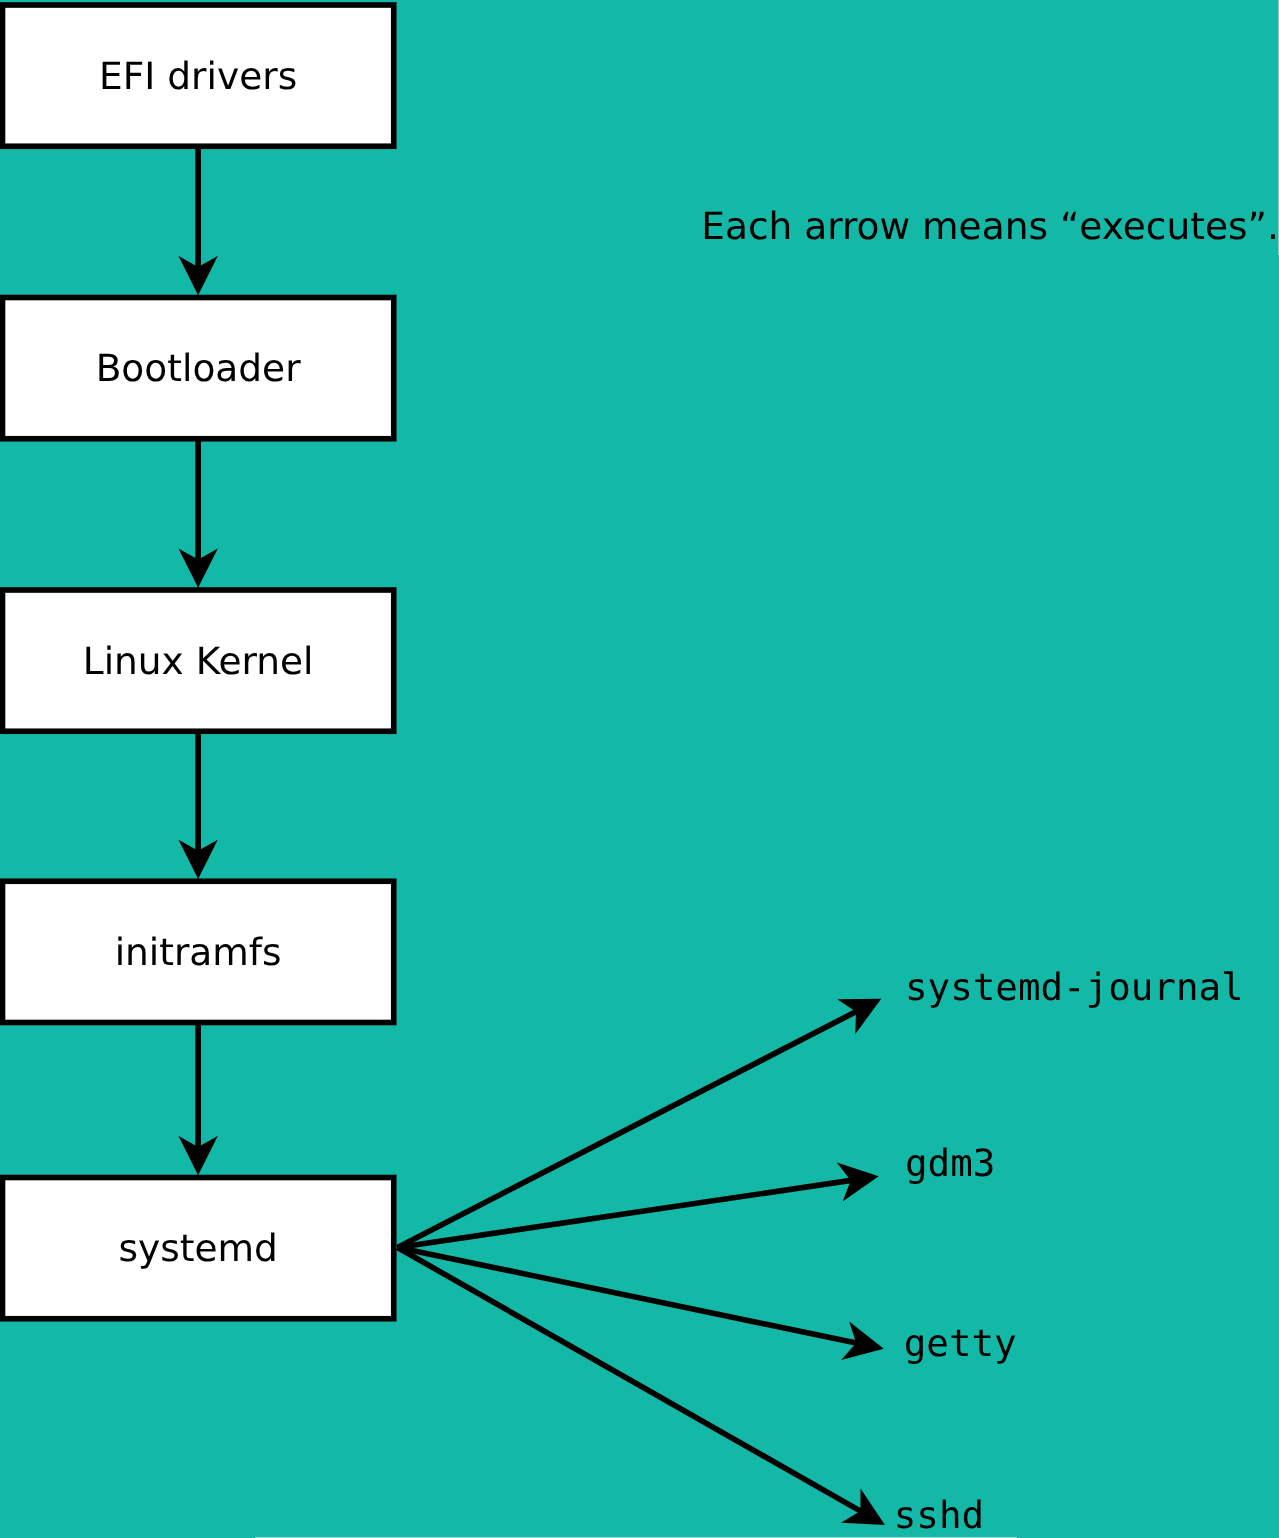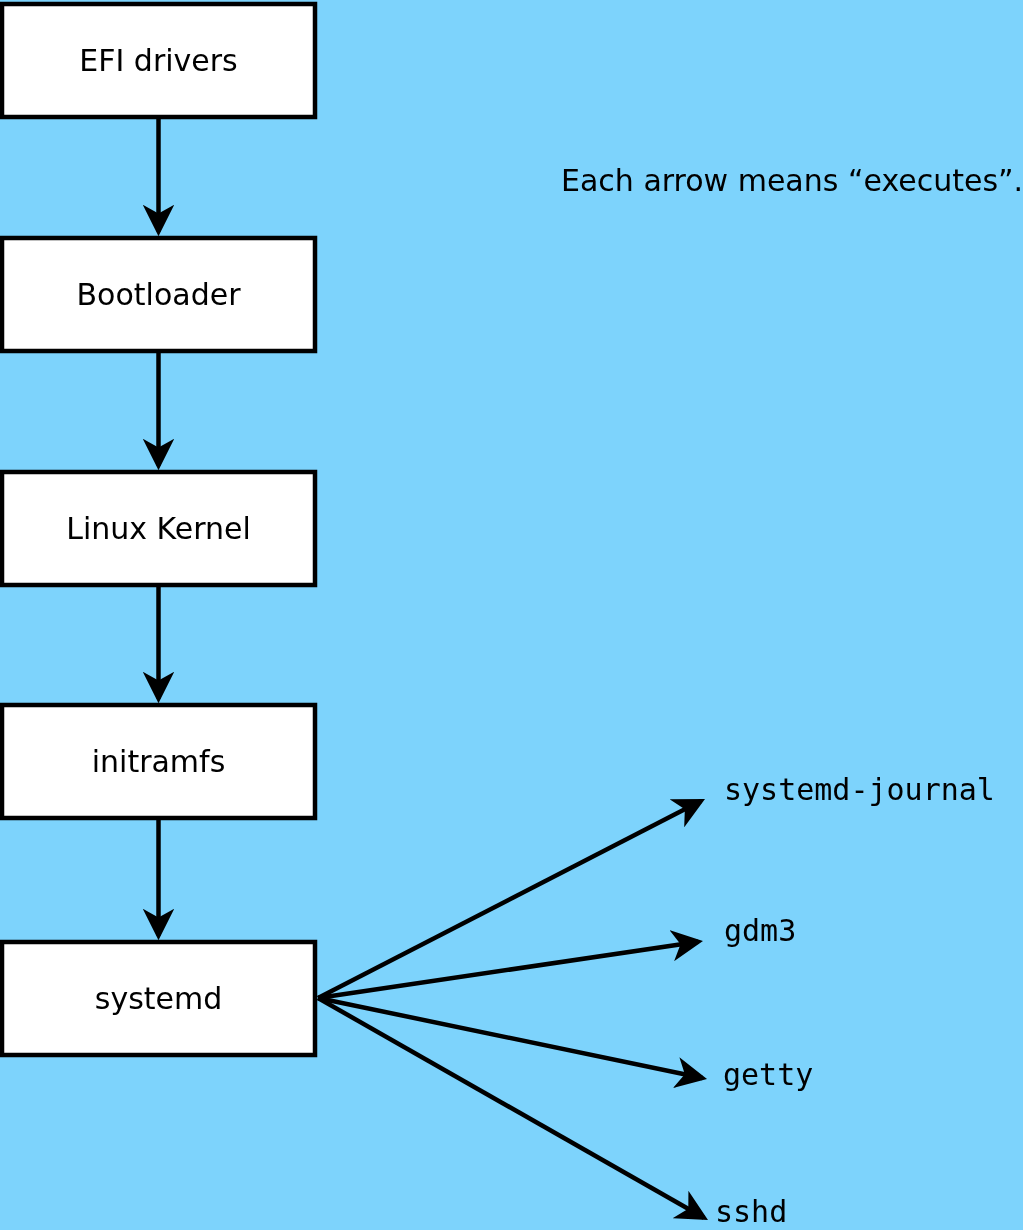--- a/index.html
+++ b/index.html
@@ -4,21 +4,21 @@
 <style>
   html, body {
     margin: 0;
     padding: 0;
     background: #ffffff;
   }
   .canvas {
     position: relative;
     width: 1023px;
     height: 1230px;
-    background: #7dd3fc;
+    background: #14b8a6;
     overflow: hidden;
   }
   svg { display: block; }
   .node-rect {
     fill: #ffffff;
     stroke: #000000;
     stroke-width: 4.5px;
   }
   .edge {
     stroke: #000000;

